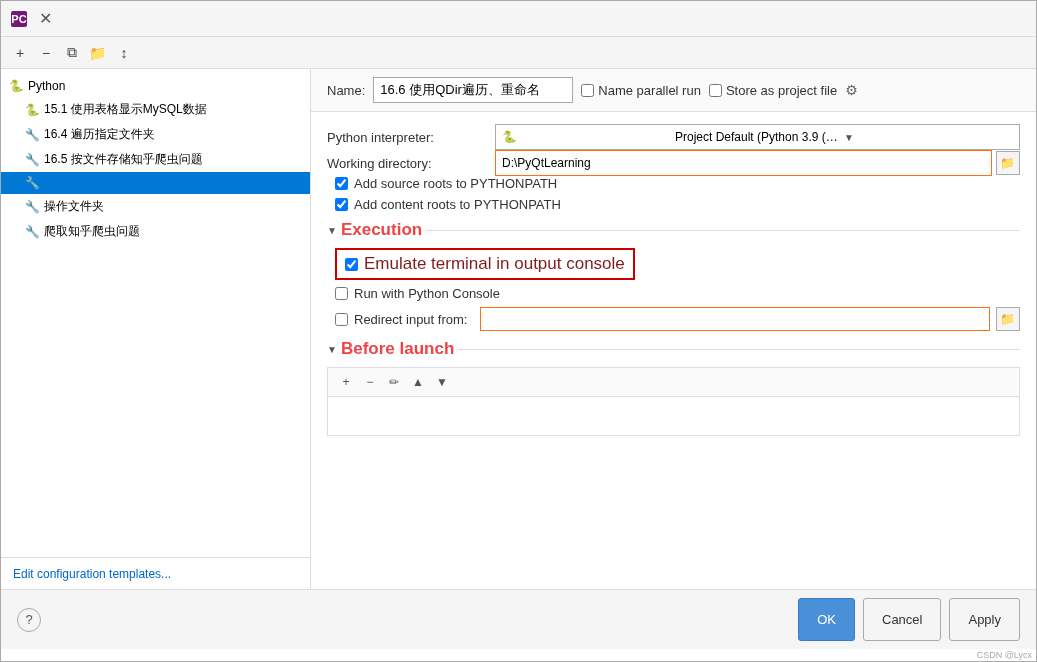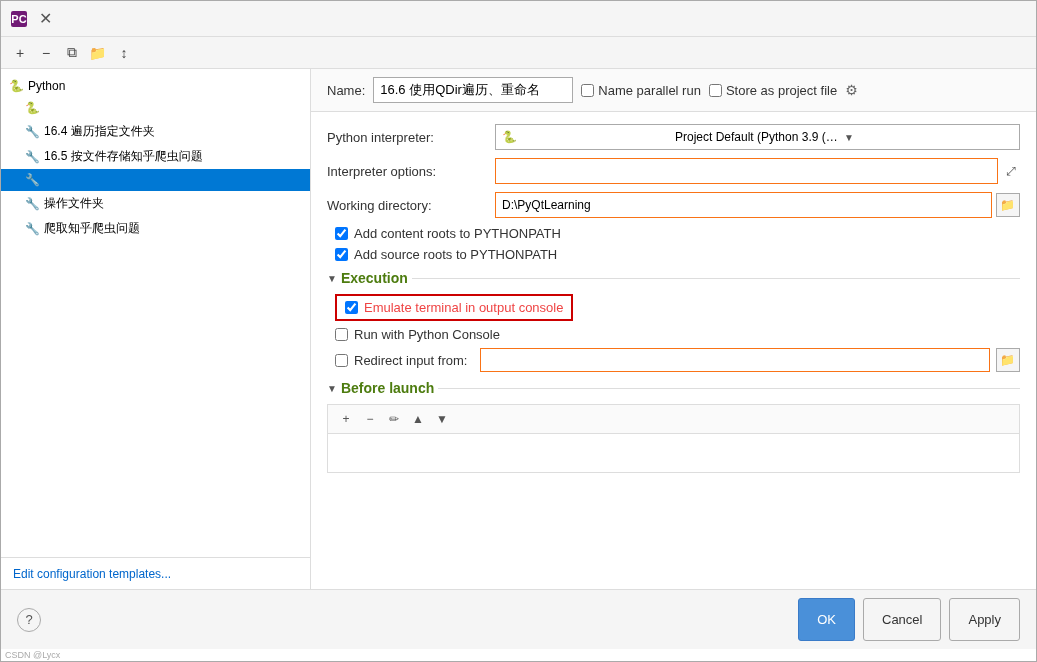--- a/index.html
+++ b/index.html
@@ -165,21 +165,20 @@
 
     .config-body {
       flex: 1;
       overflow-y: auto;
       padding: 12px 16px;
     }
 
     .form-row {
       display: flex;
       align-items: center;
-      margin-bottom: 8px;
       gap: 8px;
     }
     .form-label {
       width: 160px;
       font-size: 13px;
       color: #333;
       flex-shrink: 0;
     }
     .form-control {
       flex: 1;
@@ -241,23 +240,23 @@
       display: flex;
       align-items: center;
       gap: 4px;
     }
     .section-divider-arrow {
       font-size: 10px;
       color: #555;
       cursor: pointer;
     }
     .section-title {
-      font-size: 14px;
+      font-size: 17px;
       font-weight: bold;
-      color: #4d7c0f;
+      color: #ef4444;
     }
     .section-line {
       flex: 1;
       height: 1px;
       background: #ddd;
     }
 
     .check-row {
       display: flex;
       align-items: center;
@@ -271,21 +270,21 @@
     .emulate-box {
       border: 2px solid #cc0000;
       padding: 4px 8px;
       display: inline-flex;
       align-items: center;
       gap: 6px;
       margin-bottom: 6px;
       margin-left: 8px;
     }
     .emulate-box input[type=checkbox] { margin: 0; }
-    .emulate-box label { font-size: 13px; color: #ef4444; cursor: pointer; }
+    .emulate-box label { font-size: 17px; color: #7f1d1d; cursor: pointer; }
 
     .redirect-row {
       display: flex;
       align-items: center;
       gap: 6px;
       margin-bottom: 6px;
       padding-left: 8px;
     }
     .redirect-row input[type=checkbox] { margin: 0; }
     .redirect-row label { font-size: 13px; color: #333; cursor: pointer; width: 120px; }
@@ -352,20 +351,21 @@
       border-color: #3a7bc8;
     }
     .btn-secondary {
       background: #f5f5f5;
       color: #333;
     }
 
     .watermark {
       font-size: 9px;
       color: #aaa;
+      text-align: right;
       padding: 1px 4px;
     }
   </style>
 </head>
 <body>
 
 <div class="dialog">
 
   <div class="title-bar">
     <div class="title-bar-icon">
@@ -396,20 +396,21 @@
 
     <div class="sidebar">
       <div class="sidebar-items">
         <div class="sidebar-group">
           <div class="sidebar-group-item">
             <span class="item-icon python">🐍</span>
             <span class="item-label">Python</span>
           </div>
           <div class="sidebar-group-item indent-1">
             <span class="item-icon">🐍</span>
+            <span class="item-label">15.1 使用表格显示MySQL数据</span>
           </div>
           <div class="sidebar-group-item indent-1">
             <span class="item-icon" style="color:#f0a050">🔧</span>
             <span class="item-label">16.4 遍历指定文件夹</span>
           </div>
           <div class="sidebar-group-item indent-1">
             <span class="item-icon" style="color:#f0a050">🔧</span>
             <span class="item-label">16.5 按文件存储知乎爬虫问题</span>
           </div>
           <div class="sidebar-group-item indent-1 selected">
@@ -453,47 +454,40 @@
           <div class="form-control">
             <div class="interpreter-select">
               <span style="color:#3776ab; margin-right:4px;">🐍</span>
               <span>Project Default (Python 3.9 (PyQtLearning) (3)) D:\PyQt...</span>
               <span class="dropdown-arrow">▼</span>
             </div>
           </div>
         </div>
 
         
-        <div class="form-row">
-          <span class="form-label">Interpreter options:</span>
-          <div class="form-control">
-            <input class="text-input" type="text" value="" style="">
-            <button class="expand-btn">⤢</button>
-          </div>
-        </div>
 
         
         <div class="form-row">
           <span class="form-label">Working directory:</span>
           <div class="form-control">
             <input class="text-input" type="text" value="D:\PyQtLearning" style="">
             <button class="folder-btn">📁</button>
           </div>
         </div>
 
         
         <div class="check-row">
+          <input type="checkbox" id="source-roots" checked="" style="">
+          <label for="source-roots">Add source roots to PYTHONPATH</label>
+        </div>
+
+        
+        <div class="check-row">
           <input type="checkbox" id="content-roots" checked="" style="">
           <label for="content-roots">Add content roots to PYTHONPATH</label>
-        </div>
-
-        
-        <div class="check-row">
-          <input type="checkbox" id="source-roots" checked="" style="">
-          <label for="source-roots">Add source roots to PYTHONPATH</label>
         </div>
 
         
         <div class="section-divider">
           <span class="section-divider-arrow">▼</span>
           <span class="section-title">Execution</span>
           <div class="section-line"></div>
         </div>
 
         

